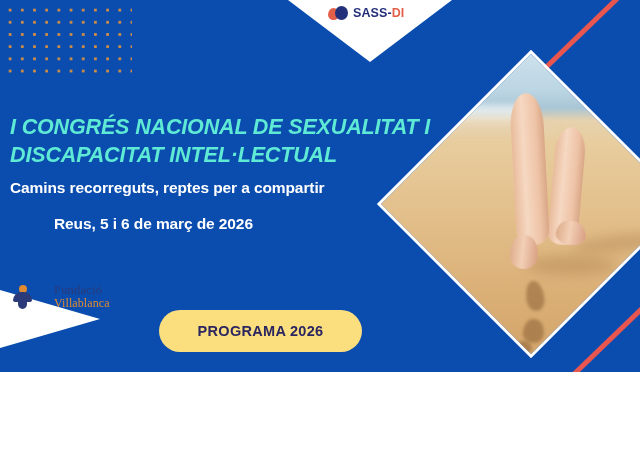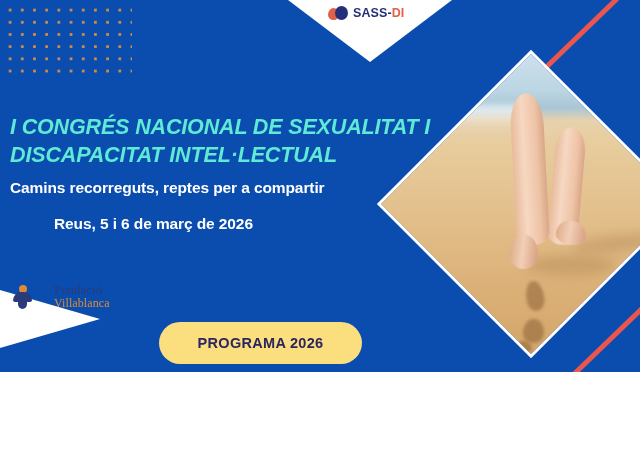--- a/index.html
+++ b/index.html
@@ -302,21 +302,21 @@
     font-size: 15.5px;
     font-weight: 700;
     letter-spacing: -0.1px;
     margin-left: 44px;
   }
 
   
   .programa-btn {
     position: absolute;
     left: 159px;
-    top: 322px;
+    top: 310px;
     width: 203px;
     height: 42px;
     background: #fbdf7e;
     border: none;
     border-radius: 21px;
     color: #2b2560;
     font-family: "Liberation Sans", sans-serif;
     font-size: 14.5px;
     font-weight: 700;
     letter-spacing: .3px;

